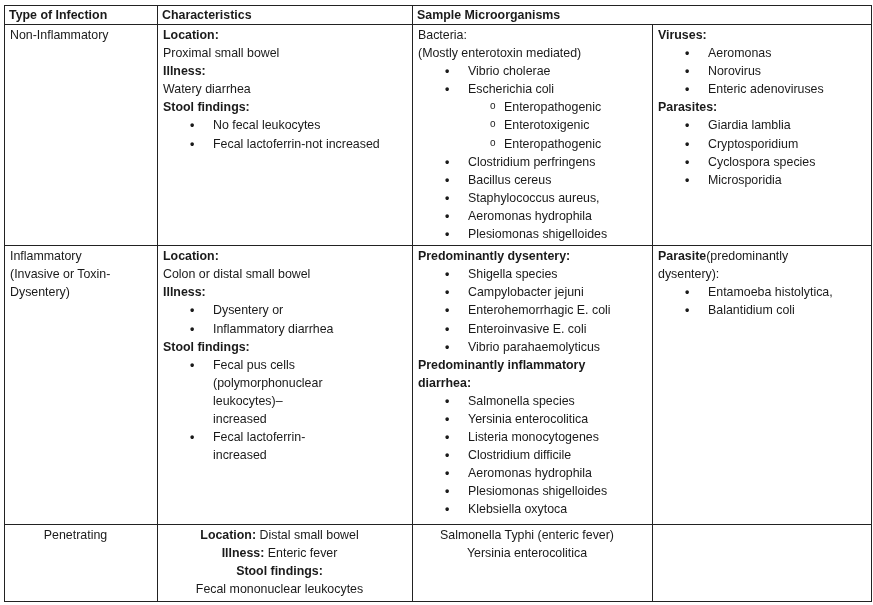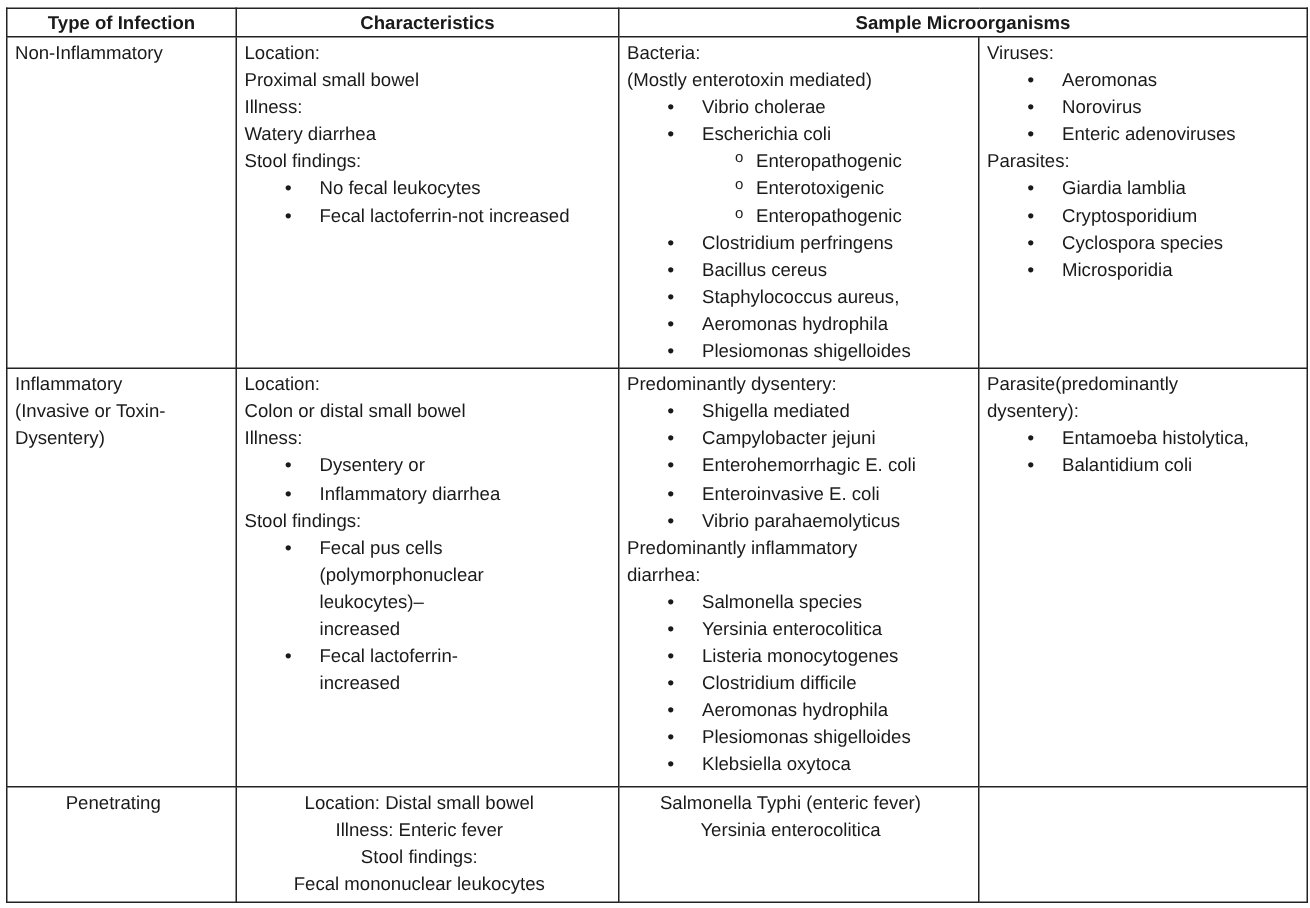--- a/index.html
+++ b/index.html
@@ -12,26 +12,26 @@
     font-size: 12.4px;
     line-height: 18.1px;
   }
   table.main td, table.main th {
     border: 1px solid #222;
     vertical-align: top;
     padding: 1px 16px 2px 5px;
   }
   table.main th {
     font-weight: bold;
-    text-align: center;
+    text-align: left;
     padding: 1px 4px 0 4px;
     height: 17px;
     line-height: 17px;
   }
-  .b { font-weight: normal; }
+  .b { font-weight: bold; }
   ul { margin: 0; padding: 0; list-style: none; }
   ul.l1 > li { position: relative; padding-left: 50px; }
   ul.l1 > li::before { content: "\2022"; position: absolute; left: 27px; top: 0; font-weight: bold; }
   ul.l2 > li { position: relative; padding-left: 36px; }
   ul.l2 > li::before { content: "o"; position: absolute; left: 22px; top: -1px; font-size: 10px; }
   .row1 td { height: 211px; }
   .row2 td { height: 275px; }
   .row3 td { height: 67px; text-align: center; }
 </style>
 </head>
@@ -121,21 +121,21 @@
         </ul>
         <div class="b">Stool findings:</div>
         <ul class="l1" style="padding-right:40px">
           <li style="padding-right:20px">Fecal pus cells (polymorphonuclear leukocytes)–increased</li>
           <li>Fecal lactoferrin-increased</li>
         </ul>
       </td>
       <td>
         <div class="b">Predominantly dysentery:</div>
         <ul class="l1">
-          <li>Shigella mediated</li>
+          <li>Shigella species</li>
           <li>Campylobacter jejuni</li>
           <li>Enterohemorrhagic E. coli</li>
           <li>Enteroinvasive E. coli</li>
           <li>Vibrio parahaemolyticus</li>
         </ul>
         <div class="b" style="width:190px">Predominantly inflammatory diarrhea:</div>
         <ul class="l1">
           <li>Salmonella species</li>
           <li>Yersinia enterocolitica</li>
           <li>Listeria monocytogenes</li>

